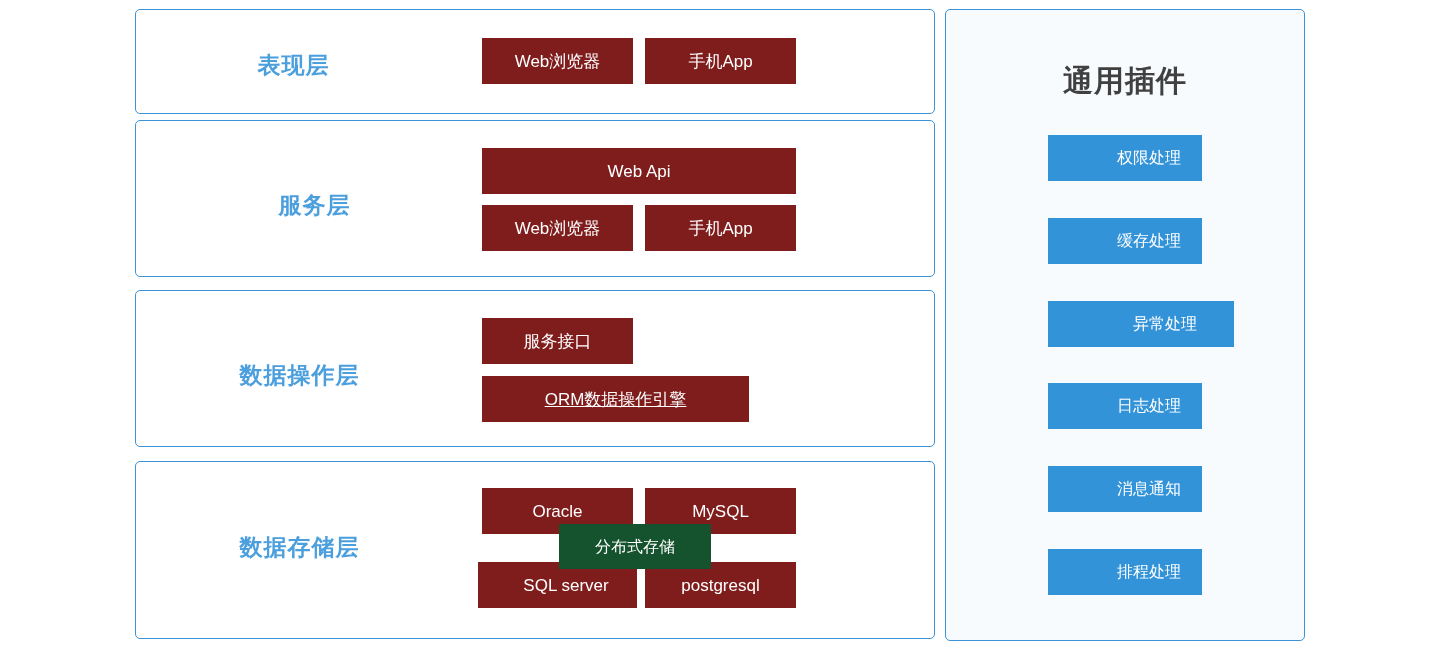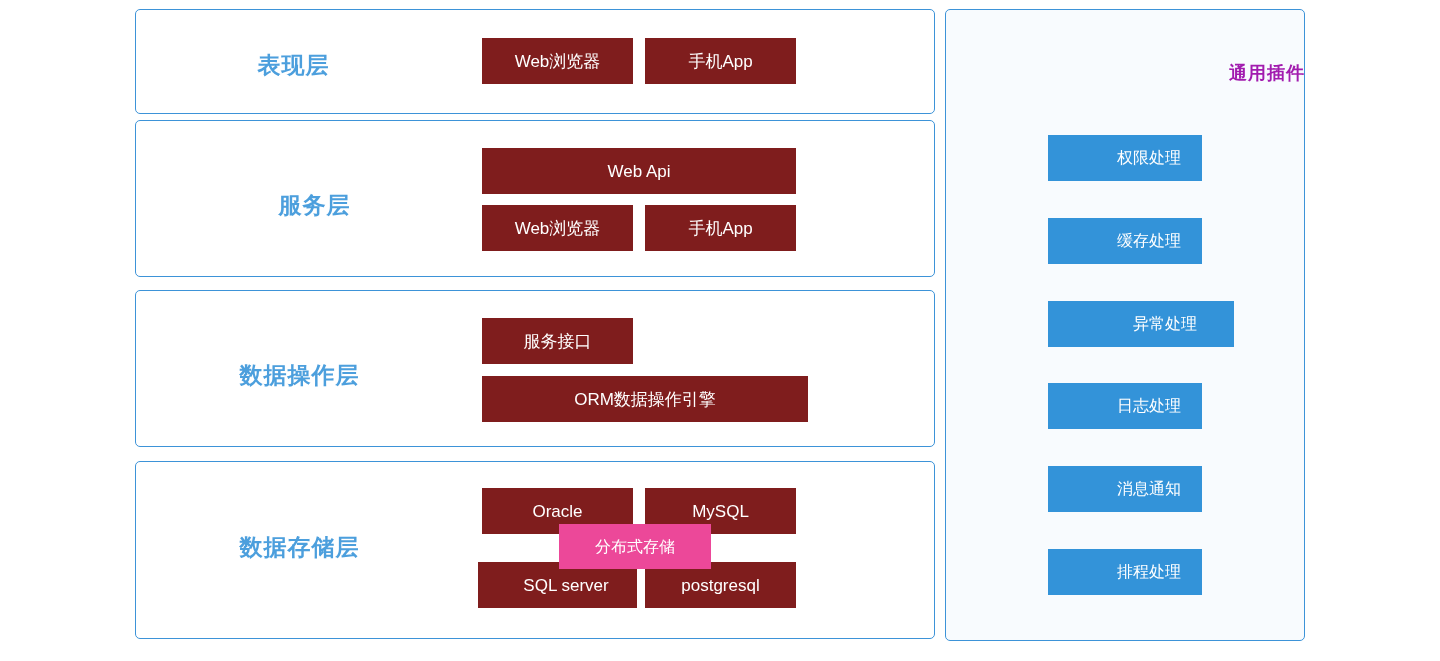--- a/index.html
+++ b/index.html
@@ -50,40 +50,40 @@
     background: #7f1d1d;
     color: #ffffff;
     display: flex;
     align-items: center;
     justify-content: center;
     font-size: 17px;
     line-height: 1;
     white-space: nowrap;
   }
   .blk.orange {
-    background: #ec4899;
+    background: #14532d;
     font-size: 16px;
     z-index: 5;
   }
 
   
   .plugin-panel {
     position: absolute;
     box-sizing: border-box;
     border: 1.5px solid #3d93d8;
     border-radius: 5px;
     background: #f8fbfe;
   }
   .plugin-title {
     position: absolute;
     left: 0;
     width: 100%;
-    text-align: right;
-    color: #a21caf;
-    font-size: 18px;
+    text-align: center;
+    color: #404040;
+    font-size: 30px;
     font-weight: bold;
     letter-spacing: 1px;
     white-space: nowrap;
   }
   .plugin-item {
     position: absolute;
     box-sizing: border-box;
     background: #3393d9;
     color: #ffffff;
     display: flex;
@@ -110,21 +110,21 @@
   </div>
   <div class="layer-title" style="left:142px; top:190px;">服务层</div>
   <div class="blk" style="left:482px; top:148px; width:314px; height:46px;">Web  Api</div>
   <div class="blk" style="left:482px; top:205px; width:151px; height:46px;">Web浏览器</div>
   <div class="blk" style="left:645px; top:205px; width:151px; height:46px;">手机App</div>
 
   <div class="layer-panel" style="left:135px; top:290px; width:800px; height:157px;">
   </div>
   <div class="layer-title" style="left:127px; top:360px;">数据操作层</div>
   <div class="blk" style="left:482px; top:318px; width:151px; height:46px;">服务接口</div>
-  <div class="blk" style="left:482px; top:376px; width:326px; height:46px;">ORM数据操作引擎</div>
+  <div class="blk" style="left:482px; top:376px; width:267px; height:46px;text-decoration:underline;">ORM数据操作引擎</div>
 
   <div class="layer-panel" style="left:135px; top:461px; width:800px; height:178px;">
   </div>
   <div class="layer-title" style="left:127px; top:532px;">数据存储层</div>
   <div class="blk" style="left:482px; top:488px; width:151px; height:46px;">Oracle</div>
   <div class="blk" style="left:645px; top:488px; width:151px; height:46px;">MySQL</div>
   <div class="blk" style="left:478px; top:562px; width:159px; height:46px;padding-left:17px;">SQL server</div>
   <div class="blk" style="left:645px; top:562px; width:151px; height:46px;">postgresql</div>
   <div class="blk orange" style="left:559px; top:524px; width:152px; height:45px;">分布式存储</div>
 

